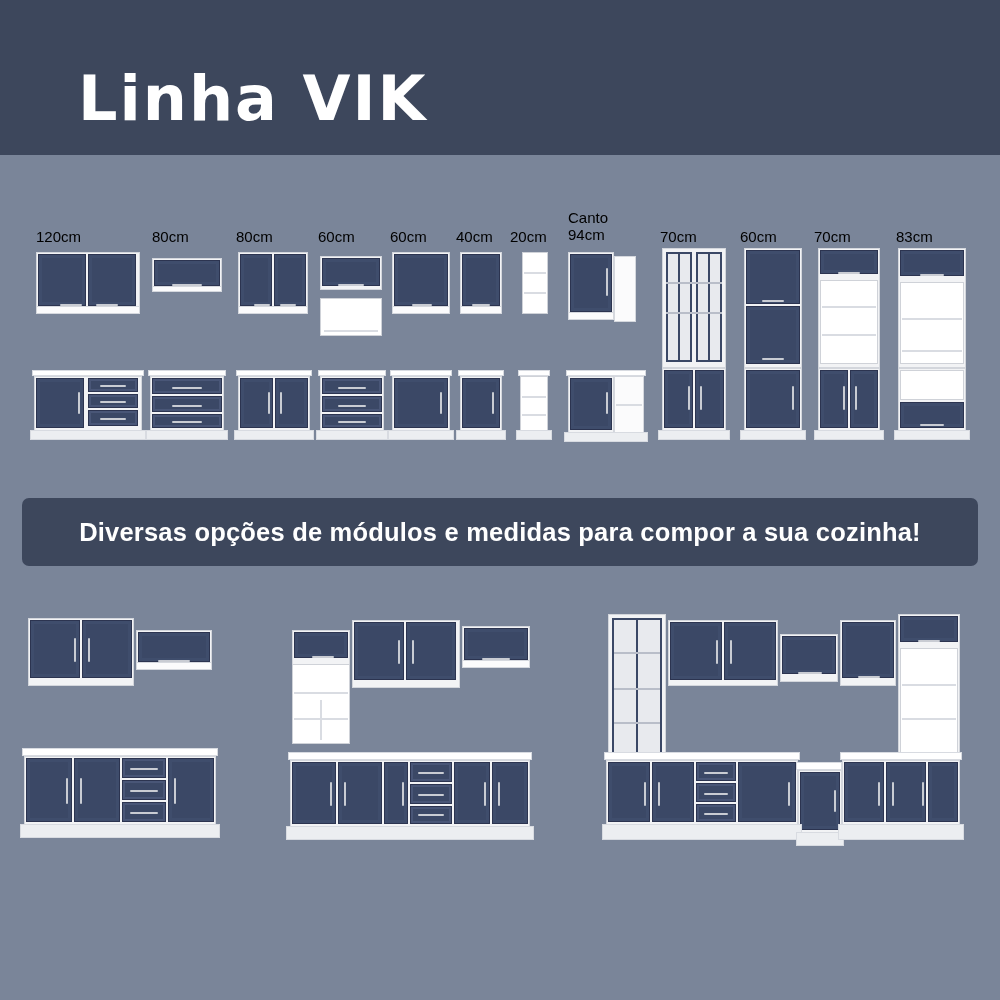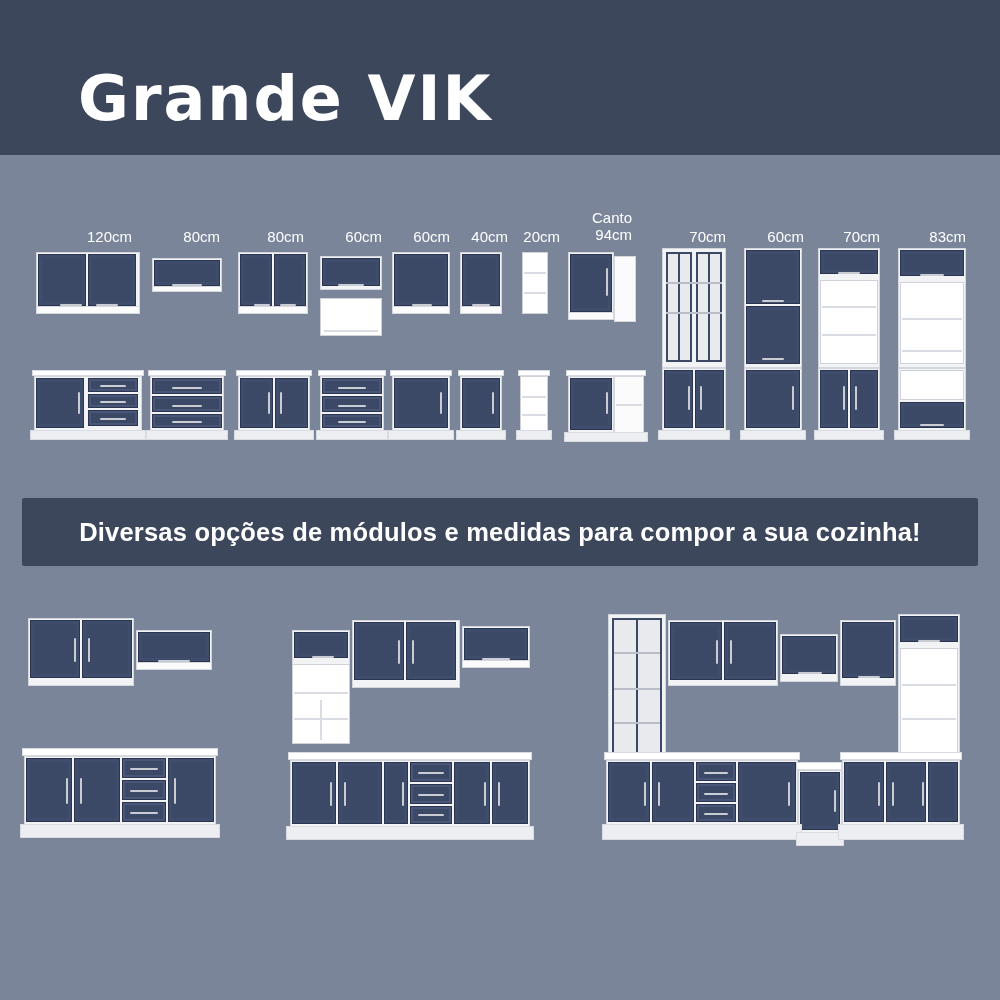--- a/index.html
+++ b/index.html
@@ -42,34 +42,34 @@
     color: #ffffff;
     font-size: 62px;
     font-weight: bold;
     letter-spacing: 2px;
     font-family: "DejaVu Sans", sans-serif;
   }
 
   
   .size-label {
     position: absolute;
-    color: #ffffff;
+    color: #000000;
     font-size: 15px;
-    text-align: right;
+    text-align: left;
     line-height: 17px;
   }
 
   
   .banner {
     position: absolute;
     left: 22px; top: 498px;
     width: 956px;
     height: 68px;
     background: #3d475c;
-    border-radius: 2px;
+    border-radius: 7px;
     display: flex;
     align-items: center;
     justify-content: center;
     text-align: center;
   }
   .banner-text {
     color: #ffffff;
     font-size: 25.5px;
     font-weight: bold;
     letter-spacing: 0.2px;
@@ -169,21 +169,21 @@
     border: 1px solid #d5d8de;
     box-sizing: border-box;
   }
 </style>
 </head>
 <body>
 
 <div class="page">
 
   <div class="header">
-    <div class="header-title">Grande VIK</div>
+    <div class="header-title">Linha VIK</div>
   </div>
 
   <div>
     <div class="size-label" style="left:36px; top:228px; width:96px;">120cm</div>
     <div class="size-label" style="left:152px; top:228px; width:68px;">80cm</div>
     <div class="size-label" style="left:236px; top:228px; width:68px;">80cm</div>
     <div class="size-label" style="left:318px; top:228px; width:64px;">60cm</div>
     <div class="size-label" style="left:390px; top:228px; width:60px;">60cm</div>
     <div class="size-label" style="left:456px; top:228px; width:52px;">40cm</div>
     <div class="size-label" style="left:510px; top:228px; width:50px;">20cm</div>

